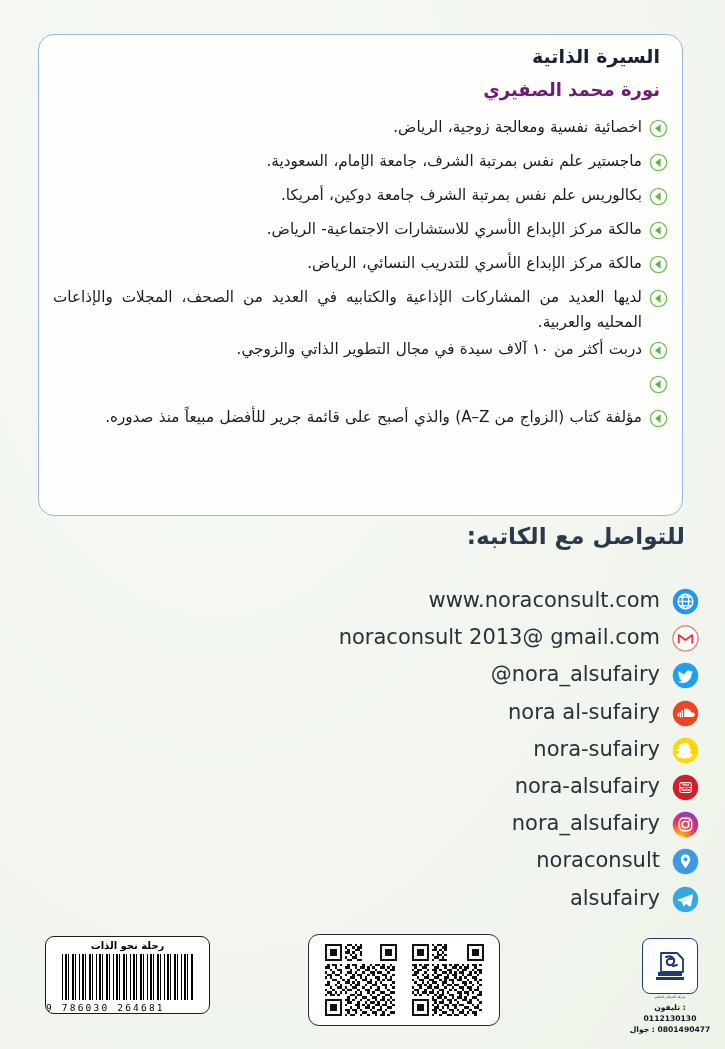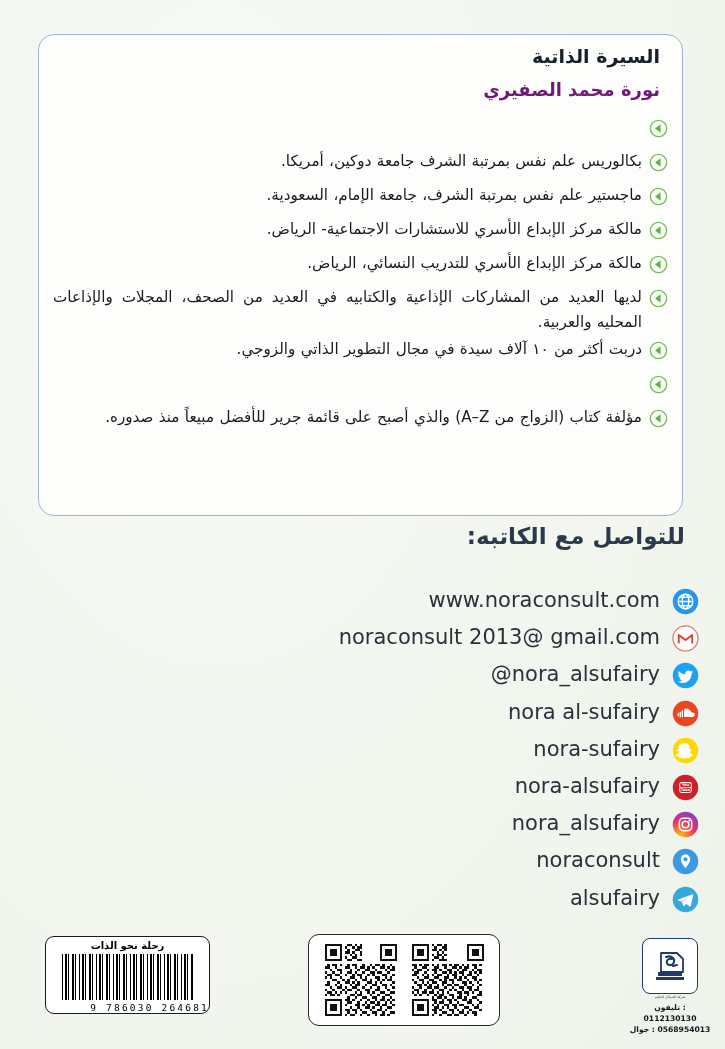--- a/index.html
+++ b/index.html
@@ -159,21 +159,21 @@
     height: 46px;
     background:
       repeating-linear-gradient(to right,
         #000 0px, #000 1px, #fff 1px, #fff 3px,
         #000 3px, #000 5px, #fff 5px, #fff 6px,
         #000 6px, #000 7px, #fff 7px, #fff 10px,
         #000 10px, #000 12px, #fff 12px, #fff 13px,
         #000 13px, #000 14px, #fff 14px, #fff 17px);
   }
   .barcode-digits {
-    text-align: right;
+    text-align: left;
     font-family: "DejaVu Sans Mono", "Liberation Mono", monospace;
     font-size: 9.5px;
     letter-spacing: 2.2px;
     color: #000;
     margin-top: 2px;
     direction: ltr;
   }
 
   
   .qr-card {
@@ -242,40 +242,41 @@
 
     <div class="bullets">
 
       <div class="bullet-row">
         <span class="bullet-icon">
           <svg viewBox="0 0 20 20" width="19" height="19">
               <circle cx="10" cy="10" r="8.6" fill="none" stroke="#74bf55" stroke-width="1.4"></circle>
               <path d="M12.2 5.6 L6.4 10 L12.2 14.4 Z" fill="#5cb546"></path>
             </svg>
         </span>
+        <span class="bullet-text short">اخصائية نفسية ومعالجة زوجية، الرياض.</span>
+      </div>
+
+      <div class="bullet-row">
+        <span class="bullet-icon">
+          <svg viewBox="0 0 20 20" width="19" height="19">
+              <circle cx="10" cy="10" r="8.6" fill="none" stroke="#74bf55" stroke-width="1.4"></circle>
+              <path d="M12.2 5.6 L6.4 10 L12.2 14.4 Z" fill="#5cb546"></path>
+            </svg>
+        </span>
+        <span class="bullet-text short">ماجستير علم نفس بمرتبة الشرف، جامعة الإمام، السعودية.</span>
       </div>
 
       <div class="bullet-row">
         <span class="bullet-icon">
           <svg viewBox="0 0 20 20" width="19" height="19">
               <circle cx="10" cy="10" r="8.6" fill="none" stroke="#74bf55" stroke-width="1.4"></circle>
               <path d="M12.2 5.6 L6.4 10 L12.2 14.4 Z" fill="#5cb546"></path>
             </svg>
         </span>
         <span class="bullet-text short">بكالوريس علم نفس بمرتبة الشرف جامعة دوكين، أمريكا.</span>
-      </div>
-
-      <div class="bullet-row">
-        <span class="bullet-icon">
-          <svg viewBox="0 0 20 20" width="19" height="19">
-              <circle cx="10" cy="10" r="8.6" fill="none" stroke="#74bf55" stroke-width="1.4"></circle>
-              <path d="M12.2 5.6 L6.4 10 L12.2 14.4 Z" fill="#5cb546"></path>
-            </svg>
-        </span>
-        <span class="bullet-text short">ماجستير علم نفس بمرتبة الشرف، جامعة الإمام، السعودية.</span>
       </div>
 
       <div class="bullet-row">
         <span class="bullet-icon">
           <svg viewBox="0 0 20 20" width="19" height="19">
               <circle cx="10" cy="10" r="8.6" fill="none" stroke="#74bf55" stroke-width="1.4"></circle>
               <path d="M12.2 5.6 L6.4 10 L12.2 14.4 Z" fill="#5cb546"></path>
             </svg>
         </span>
         <span class="bullet-text short">مالكة مركز الإبداع الأسري للاستشارات الاجتماعية- الرياض.</span>
@@ -881,18 +882,18 @@
       </svg>
     </div>
     <div class="pub-caption">شركة العبيكان للتعليم</div>
     <div class="pub-contact">
       <div>
         <span>تليفون :</span>
         <span>0112130130</span>
       </div>
       <div>
         <span>جوال :</span>
-        <span>0568954013</span>
+        <span>0801490477</span>
       </div>
     </div>
   </div>
 
 </div>
 
 </body></html>

